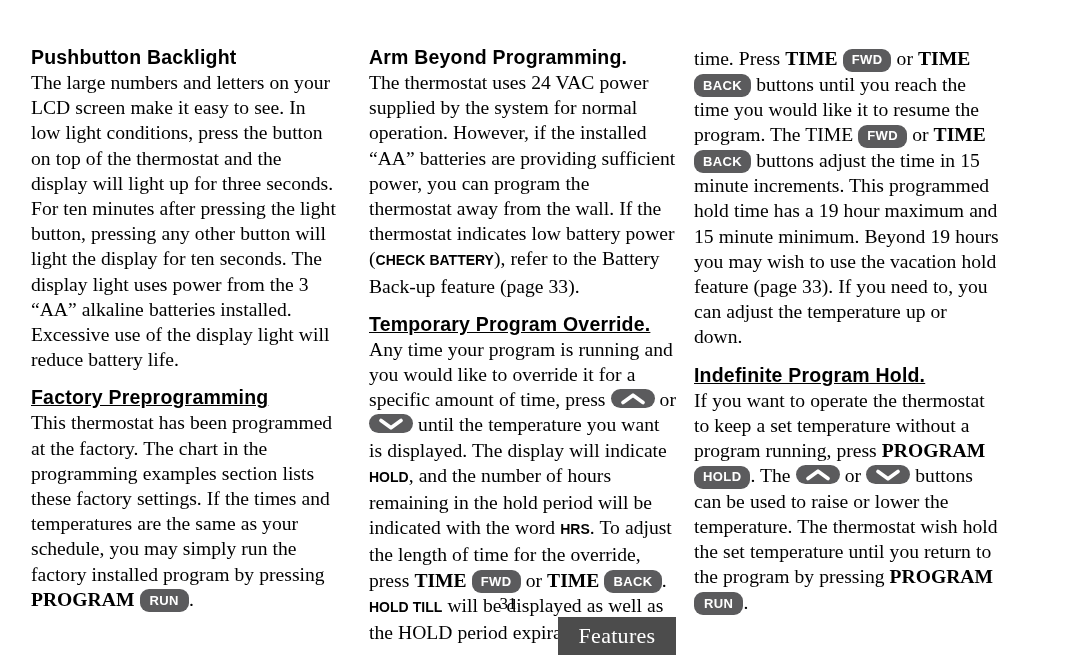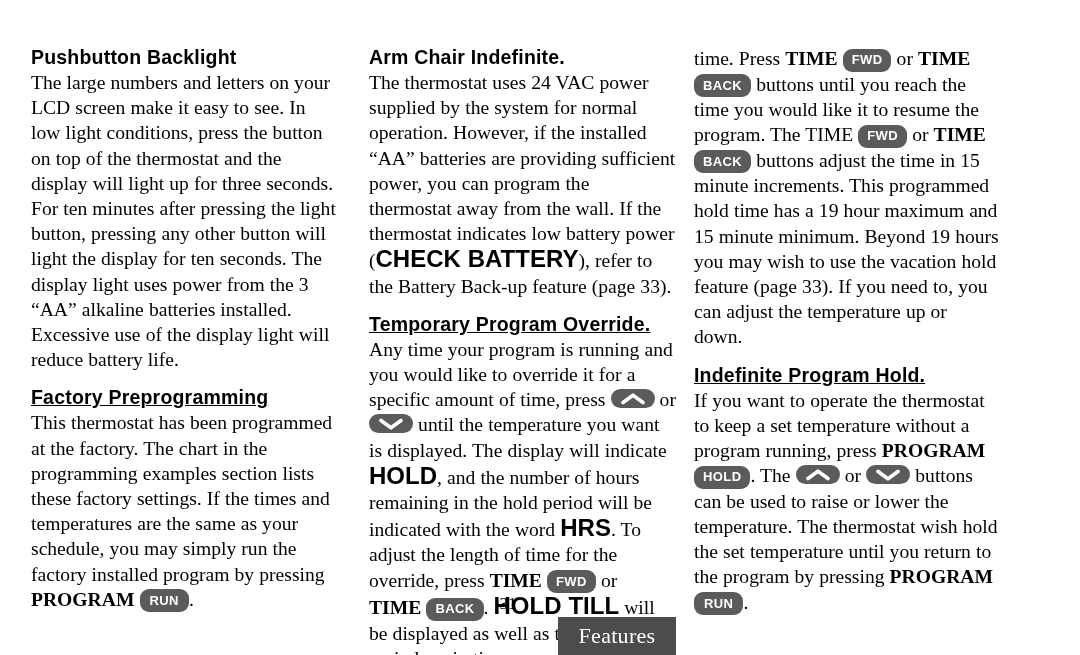--- a/index.html
+++ b/index.html
@@ -67,21 +67,21 @@
     color: #000;
     word-spacing: 0.2px;
   }
 
   .b {
     font-weight: bold;
   }
   .bs {
     font-family: "Liberation Sans", "DejaVu Sans", sans-serif;
     font-weight: bold;
-    font-size: 24px;
+    font-size: 14px;
   }
 
   
   .pill {
     display: inline-block;
     background: #5b5b5d;
     color: #ffffff;
     border-radius: 9px;
     font-family: "Liberation Sans", "DejaVu Sans", sans-serif;
     font-weight: bold;
@@ -148,21 +148,21 @@
         <h2 class="heading">Pushbutton Backlight</h2>
         <p class="para">The large numbers and letters on your LCD screen make it easy to see. In low light conditions, press the button on top of the thermostat and the display will light up for three seconds. For ten minutes after pressing the light button, pressing any other button will light the display for ten seconds. The display light uses power from the 3 “AA” alkaline batteries installed. Excessive use of the display light will reduce battery life.</p>
 
         <h2 class="heading spaced">Factory Preprogramming</h2>
         <p class="para"><span>This thermostat has been programmed at the factory. The chart in the programming examples section lists these factory settings. If the times and temperatures are the same as your schedule, you may simply run the factory installed program by pressing </span><span class="b">PROGRAM</span><span>&nbsp;</span><span class="pill run">RUN</span><span>.</span></p>
       </div>
     </div>
 
     <div class="col col-2">
       <div class="body">
-        <h2 class="heading">Arm Chair Indefinite.</h2>
+        <h2 class="heading">Arm Beyond Programming.</h2>
         <p class="para"><span>The thermostat uses 24 VAC power supplied by the system for normal operation. However, if the installed “AA” batteries are providing sufficient power, you can program the thermostat away from the wall. If the thermostat indicates low battery power (</span><span class="bs">CHECK BATTERY</span><span>), refer to the Battery Back-up feature (page 33).</span></p>
 
         <h2 class="heading spaced">Temporary Program Override.</h2>
         <p class="para"><span>Any time your program is running and you would like to override it for a specific amount of time, press </span><span class="pill arrow"><svg width="24" height="12" viewBox="0 0 24 12">
                 <path d="M2 9.5 L12 2.2 L22 9.5" fill="none" stroke="#ffffff" stroke-width="3.6" stroke-linecap="round" stroke-linejoin="round"></path>
               </svg></span><span> or </span><span class="pill arrow"><svg width="24" height="12" viewBox="0 0 24 12">
                 <path d="M2 2.5 L12 9.8 L22 2.5" fill="none" stroke="#ffffff" stroke-width="3.6" stroke-linecap="round" stroke-linejoin="round"></path>
               </svg></span><span> until the temperature you want is displayed. The display will indicate </span><span class="bs">HOLD</span><span>, and the number of hours remaining in the hold period will be indicated with the word </span><span class="bs">HRS</span><span>. To adjust the length of time for the override, press </span><span class="b">TIME</span><span>&nbsp;</span><span class="pill">FWD</span><span> or </span><span class="b">TIME</span><span>&nbsp;</span><span class="pill">BACK</span><span>. </span><span class="bs">HOLD TILL</span><span> will be displayed as well as the HOLD period expiration</span></p>
       </div>
     </div>

